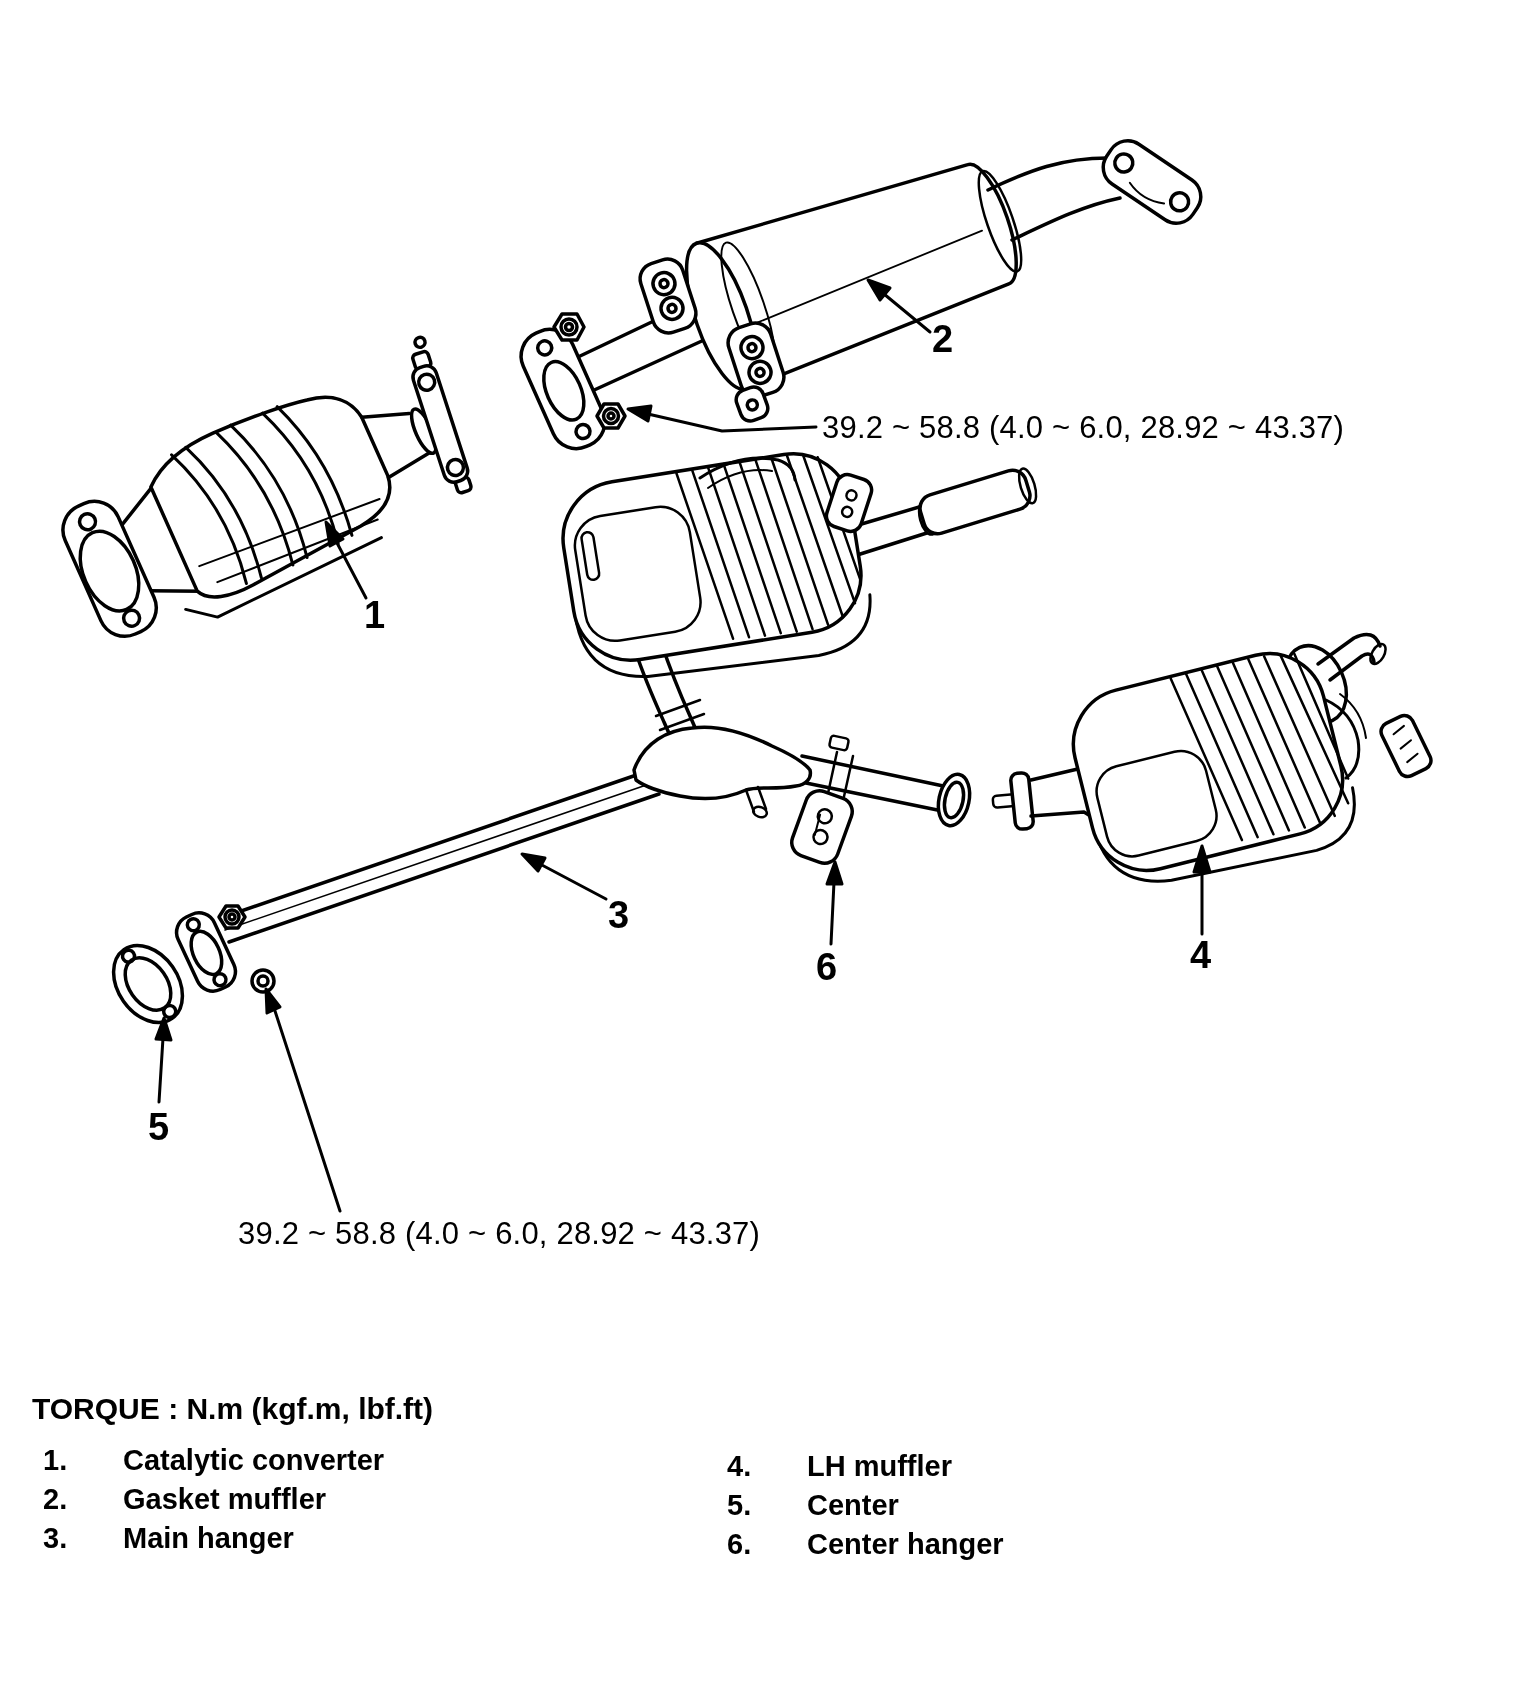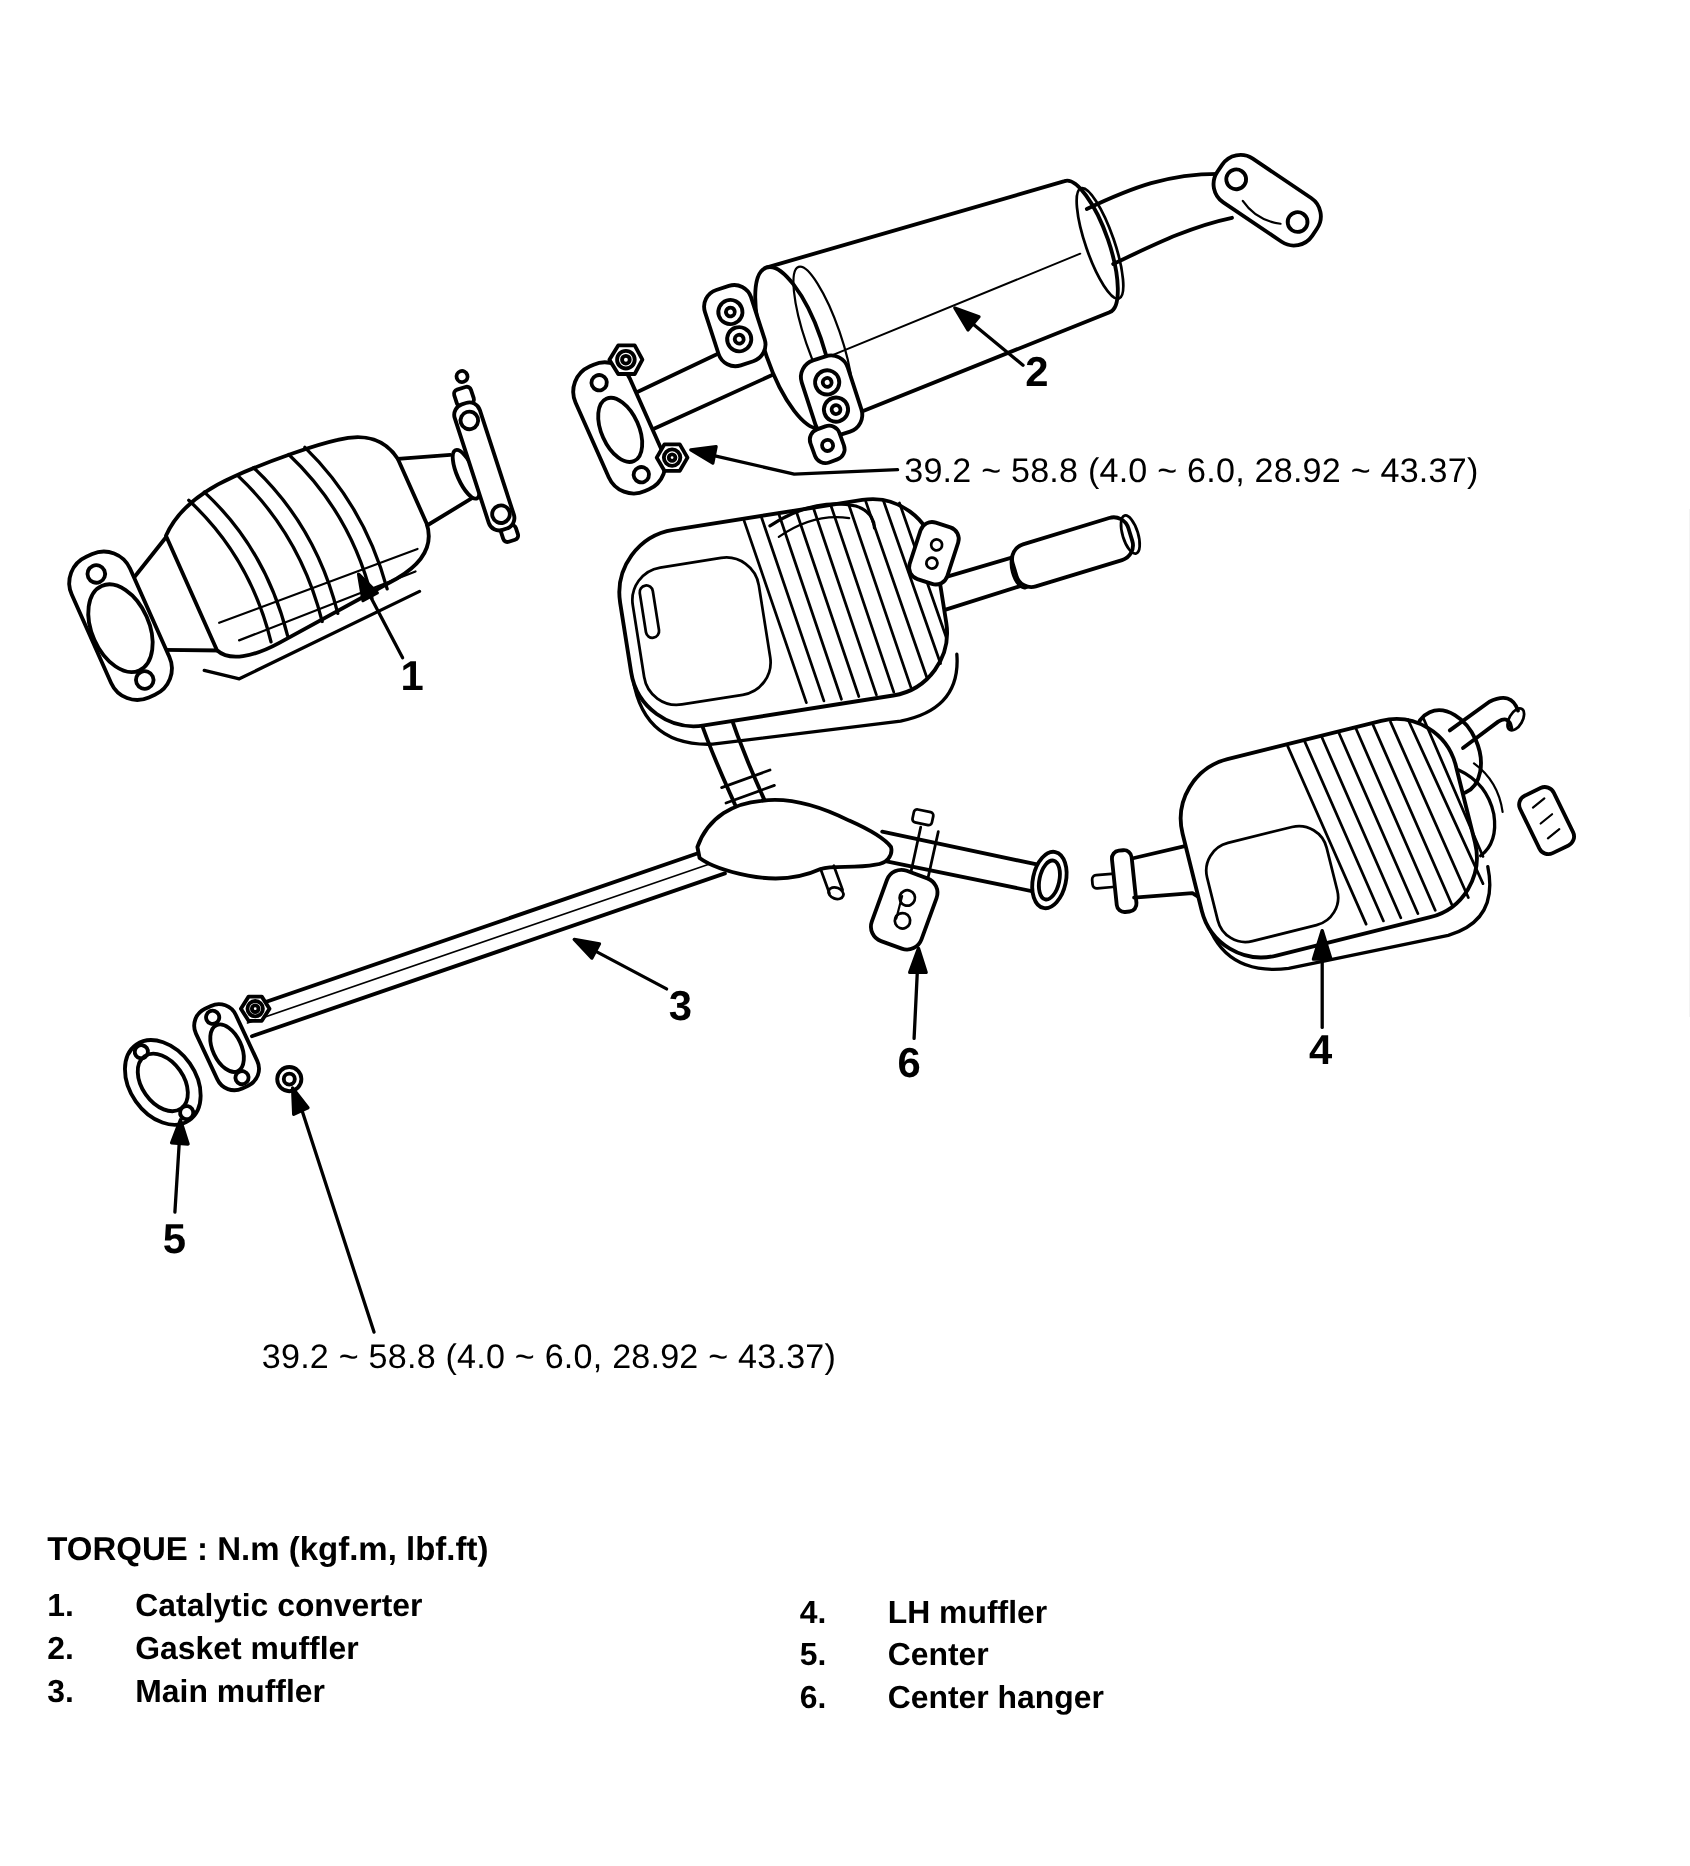--- a/index.html
+++ b/index.html
@@ -16,21 +16,21 @@
     position:absolute;
     font-size:38px;font-weight:700;line-height:1;
     color:#000;
   }
   .torque{
     position:absolute;
     font-size:31px;font-weight:400;line-height:1;
     letter-spacing:0.2px;white-space:nowrap;
   }
   .heading{
-    position:absolute;left:43px;top:1392px;
+    position:absolute;left:32px;top:1392px;
     font-size:30px;font-weight:700;line-height:1.1;white-space:nowrap;
   }
   .col{
     position:absolute;
     display:flex;flex-direction:column;gap:10px;
     font-size:29px;font-weight:700;line-height:1;
   }
   .col .row{display:flex;}
   .col .num{width:40px;flex:0 0 40px;}
   .col .lbl{white-space:nowrap;margin-left:40px;}
@@ -339,21 +339,21 @@
     <div class="row">
       <span class="num">1.</span>
       <span class="lbl">Catalytic converter</span>
     </div>
     <div class="row">
       <span class="num">2.</span>
       <span class="lbl">Gasket muffler</span>
     </div>
     <div class="row">
       <span class="num">3.</span>
-      <span class="lbl">Main muffler</span>
+      <span class="lbl">Main hanger</span>
     </div>
   </div>
 
   <div class="col" style="left:727px;top:1452px;">
     <div class="row">
       <span class="num">4.</span>
       <span class="lbl">LH muffler</span>
     </div>
     <div class="row">
       <span class="num">5.</span>

